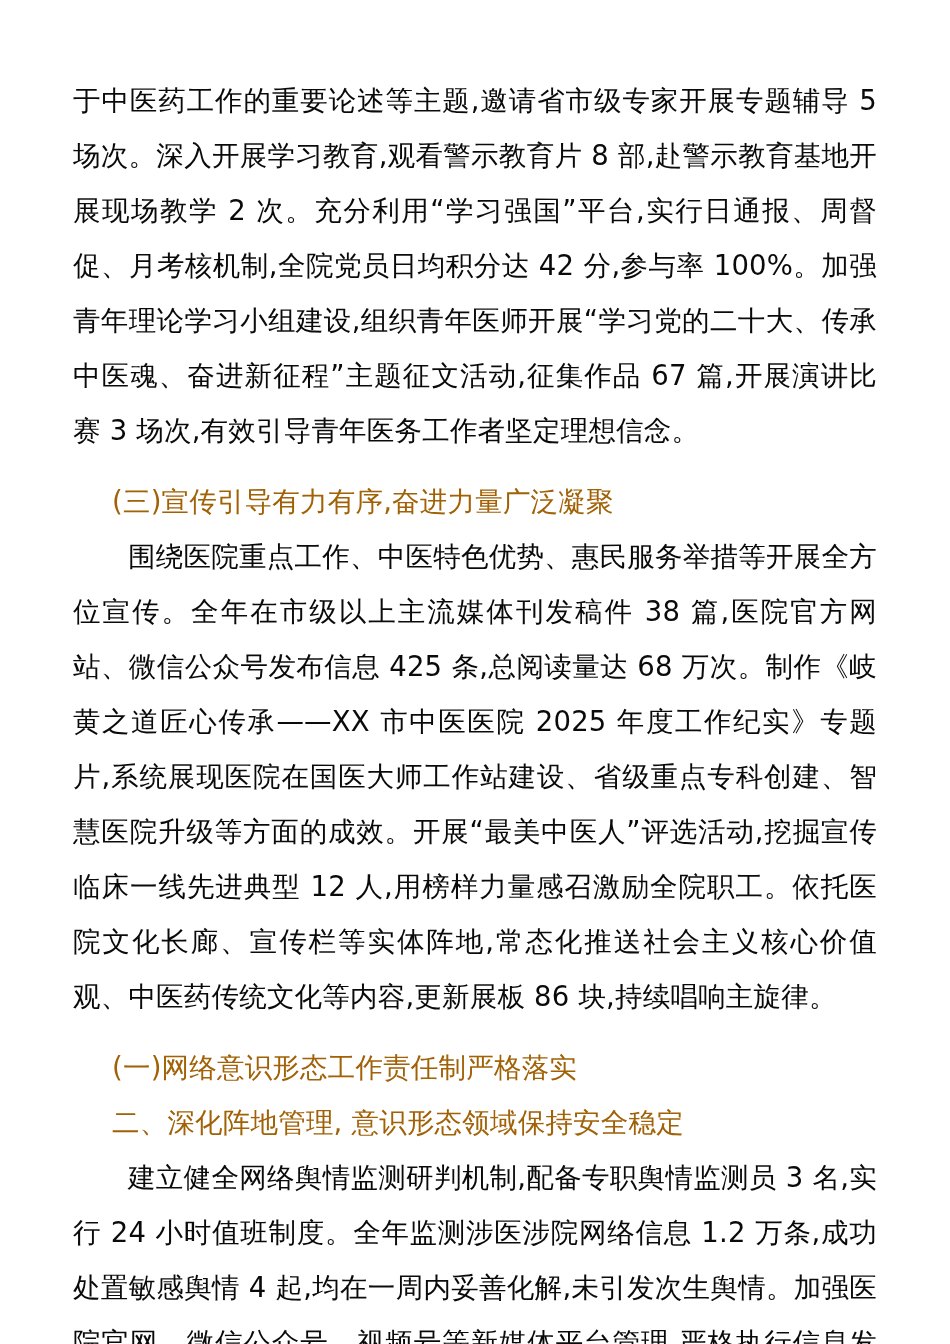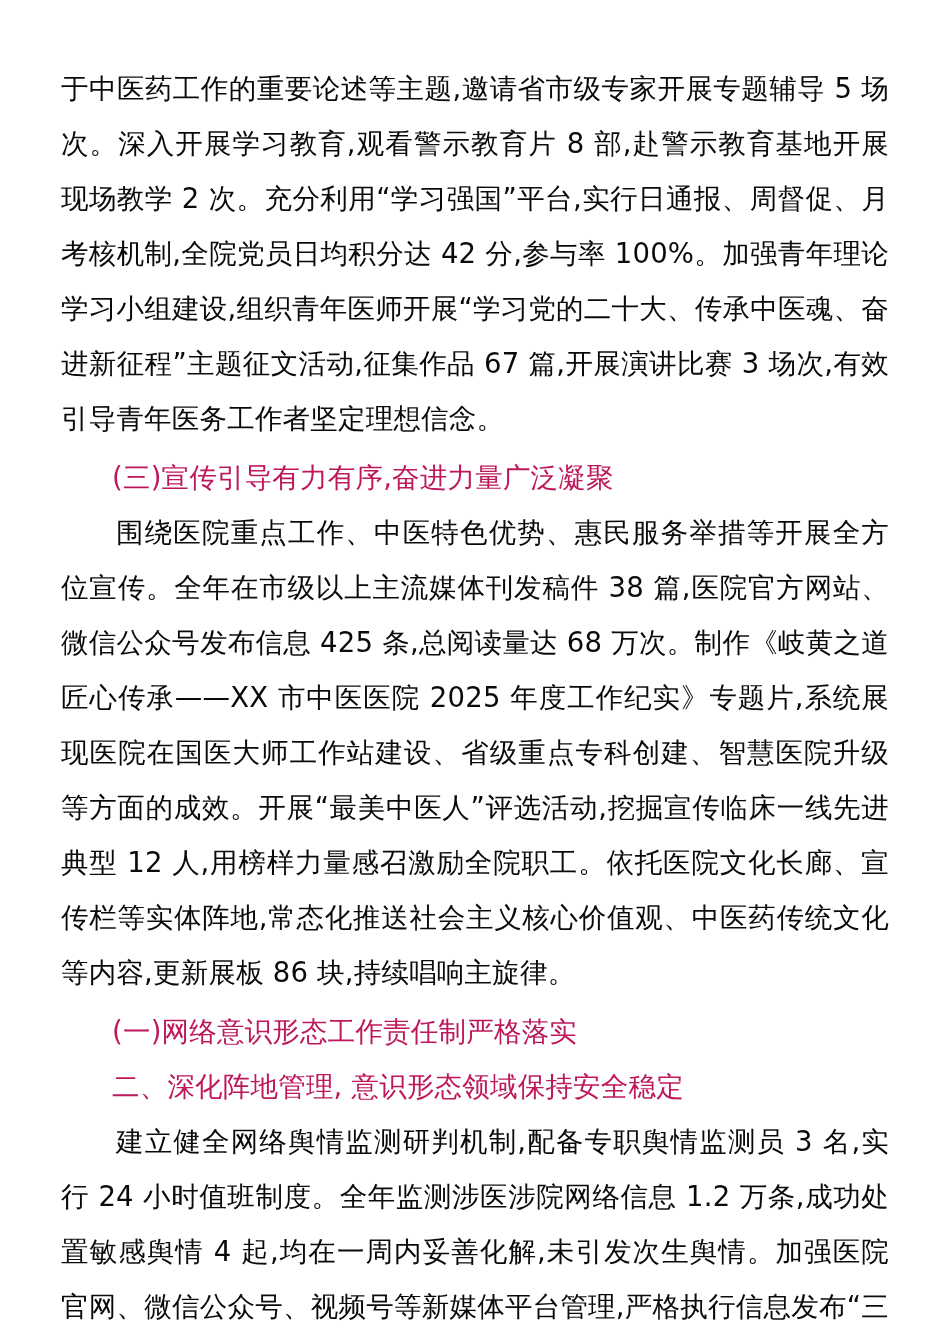--- a/index.html
+++ b/index.html
@@ -25,21 +25,21 @@
   }
 
   #doc-body {
     position: absolute;
     left: 57px;
     top: 57px;
     width: 836px;
   }
 
   .para {
-    margin: 4px;
+    margin: 16px;
     padding: 0;
     font-size: 27.5px;
     line-height: 55px;
     letter-spacing: 0.2px;
     text-align: justify;
     text-justify: inter-character;
     text-indent: 55px;
     word-break: break-all;
     color: #0a0a0a;
   }
@@ -50,21 +50,21 @@
 
   .heading {
     margin: 0;
     padding: 0;
     font-size: 27.5px;
     line-height: 55px;
     letter-spacing: 0.2px;
     text-indent: 55px;
     text-align: left;
     word-break: break-all;
-    color: #be185d;
+    color: #a16207;
     white-space: pre-wrap;
   }
 
   
   #doc-body > * + * {
     margin-top: 0;
   }
 </style>
 </head>
 <body>

